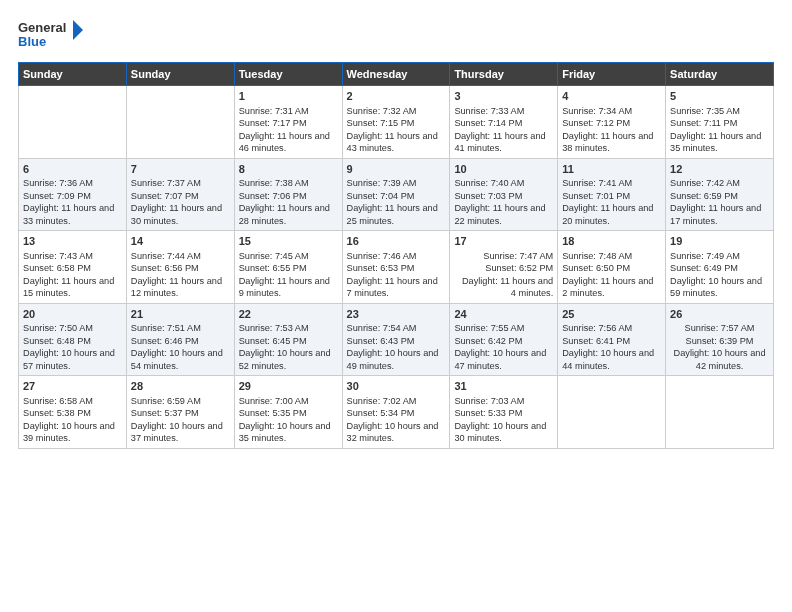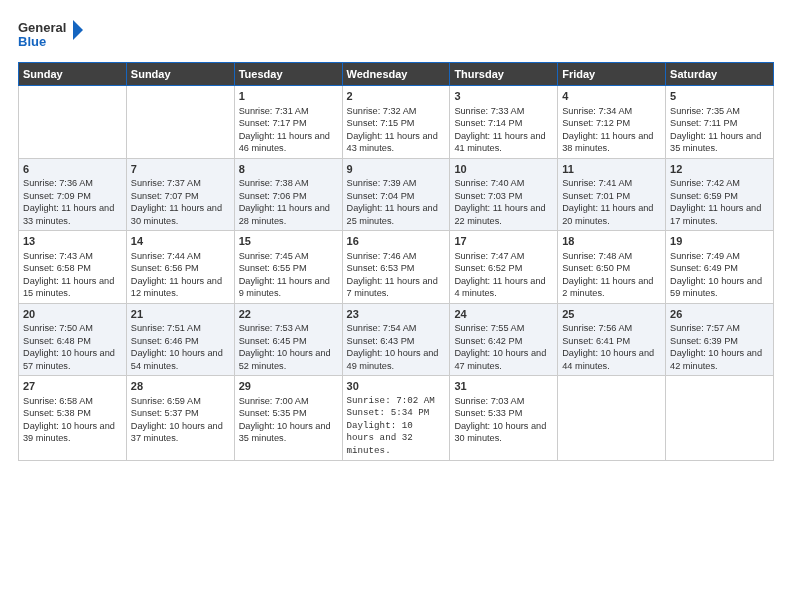--- a/index.html
+++ b/index.html
@@ -220,21 +220,21 @@
 Daylight: 11 hours and 9 minutes.</div>
           </td>
           <td>
             <span class="day-num">16</span>
             <div class="day-info" style="white-space: pre-line;">Sunrise: 7:46 AM
 Sunset: 6:53 PM
 Daylight: 11 hours and 7 minutes.</div>
           </td>
           <td>
             <span class="day-num">17</span>
-            <div class="day-info" style="white-space: pre-line;">Sunrise: 7:47 AM
+            <div class="day-info" style="white-space: pre-line; text-align: right;">Sunrise: 7:47 AM
 Sunset: 6:52 PM
 Daylight: 11 hours and 4 minutes.</div>
           </td>
           <td>
             <span class="day-num">18</span>
             <div class="day-info" style="white-space: pre-line;">Sunrise: 7:48 AM
 Sunset: 6:50 PM
 Daylight: 11 hours and 2 minutes.</div>
           </td>
           <td>
@@ -276,21 +276,21 @@
 Daylight: 10 hours and 47 minutes.</div>
           </td>
           <td>
             <span class="day-num">25</span>
             <div class="day-info" style="white-space: pre-line;">Sunrise: 7:56 AM
 Sunset: 6:41 PM
 Daylight: 10 hours and 44 minutes.</div>
           </td>
           <td>
             <span class="day-num">26</span>
-            <div class="day-info" style="white-space: pre-line;">Sunrise: 7:57 AM
+            <div class="day-info" style="white-space: pre-line; text-align: center;">Sunrise: 7:57 AM
 Sunset: 6:39 PM
 Daylight: 10 hours and 42 minutes.</div>
           </td>
         </tr>
         <tr>
           <td>
             <span class="day-num">27</span>
             <div class="day-info" style="white-space: pre-line;">Sunrise: 6:58 AM
 Sunset: 5:38 PM
 Daylight: 10 hours and 39 minutes.</div>
@@ -302,21 +302,21 @@
 Daylight: 10 hours and 37 minutes.</div>
           </td>
           <td>
             <span class="day-num">29</span>
             <div class="day-info" style="white-space: pre-line;">Sunrise: 7:00 AM
 Sunset: 5:35 PM
 Daylight: 10 hours and 35 minutes.</div>
           </td>
           <td>
             <span class="day-num">30</span>
-            <div class="day-info" style="white-space: pre-line; font-family: Liberation Mono, monospace;">Sunrise: 7:02 AM
+            <div class="day-info" style="white-space: pre-line;">Sunrise: 7:02 AM
 Sunset: 5:34 PM
 Daylight: 10 hours and 32 minutes.</div>
           </td>
           <td>
             <span class="day-num">31</span>
             <div class="day-info" style="white-space: pre-line;">Sunrise: 7:03 AM
 Sunset: 5:33 PM
 Daylight: 10 hours and 30 minutes.</div>
           </td>
           <td class="empty"></td>

